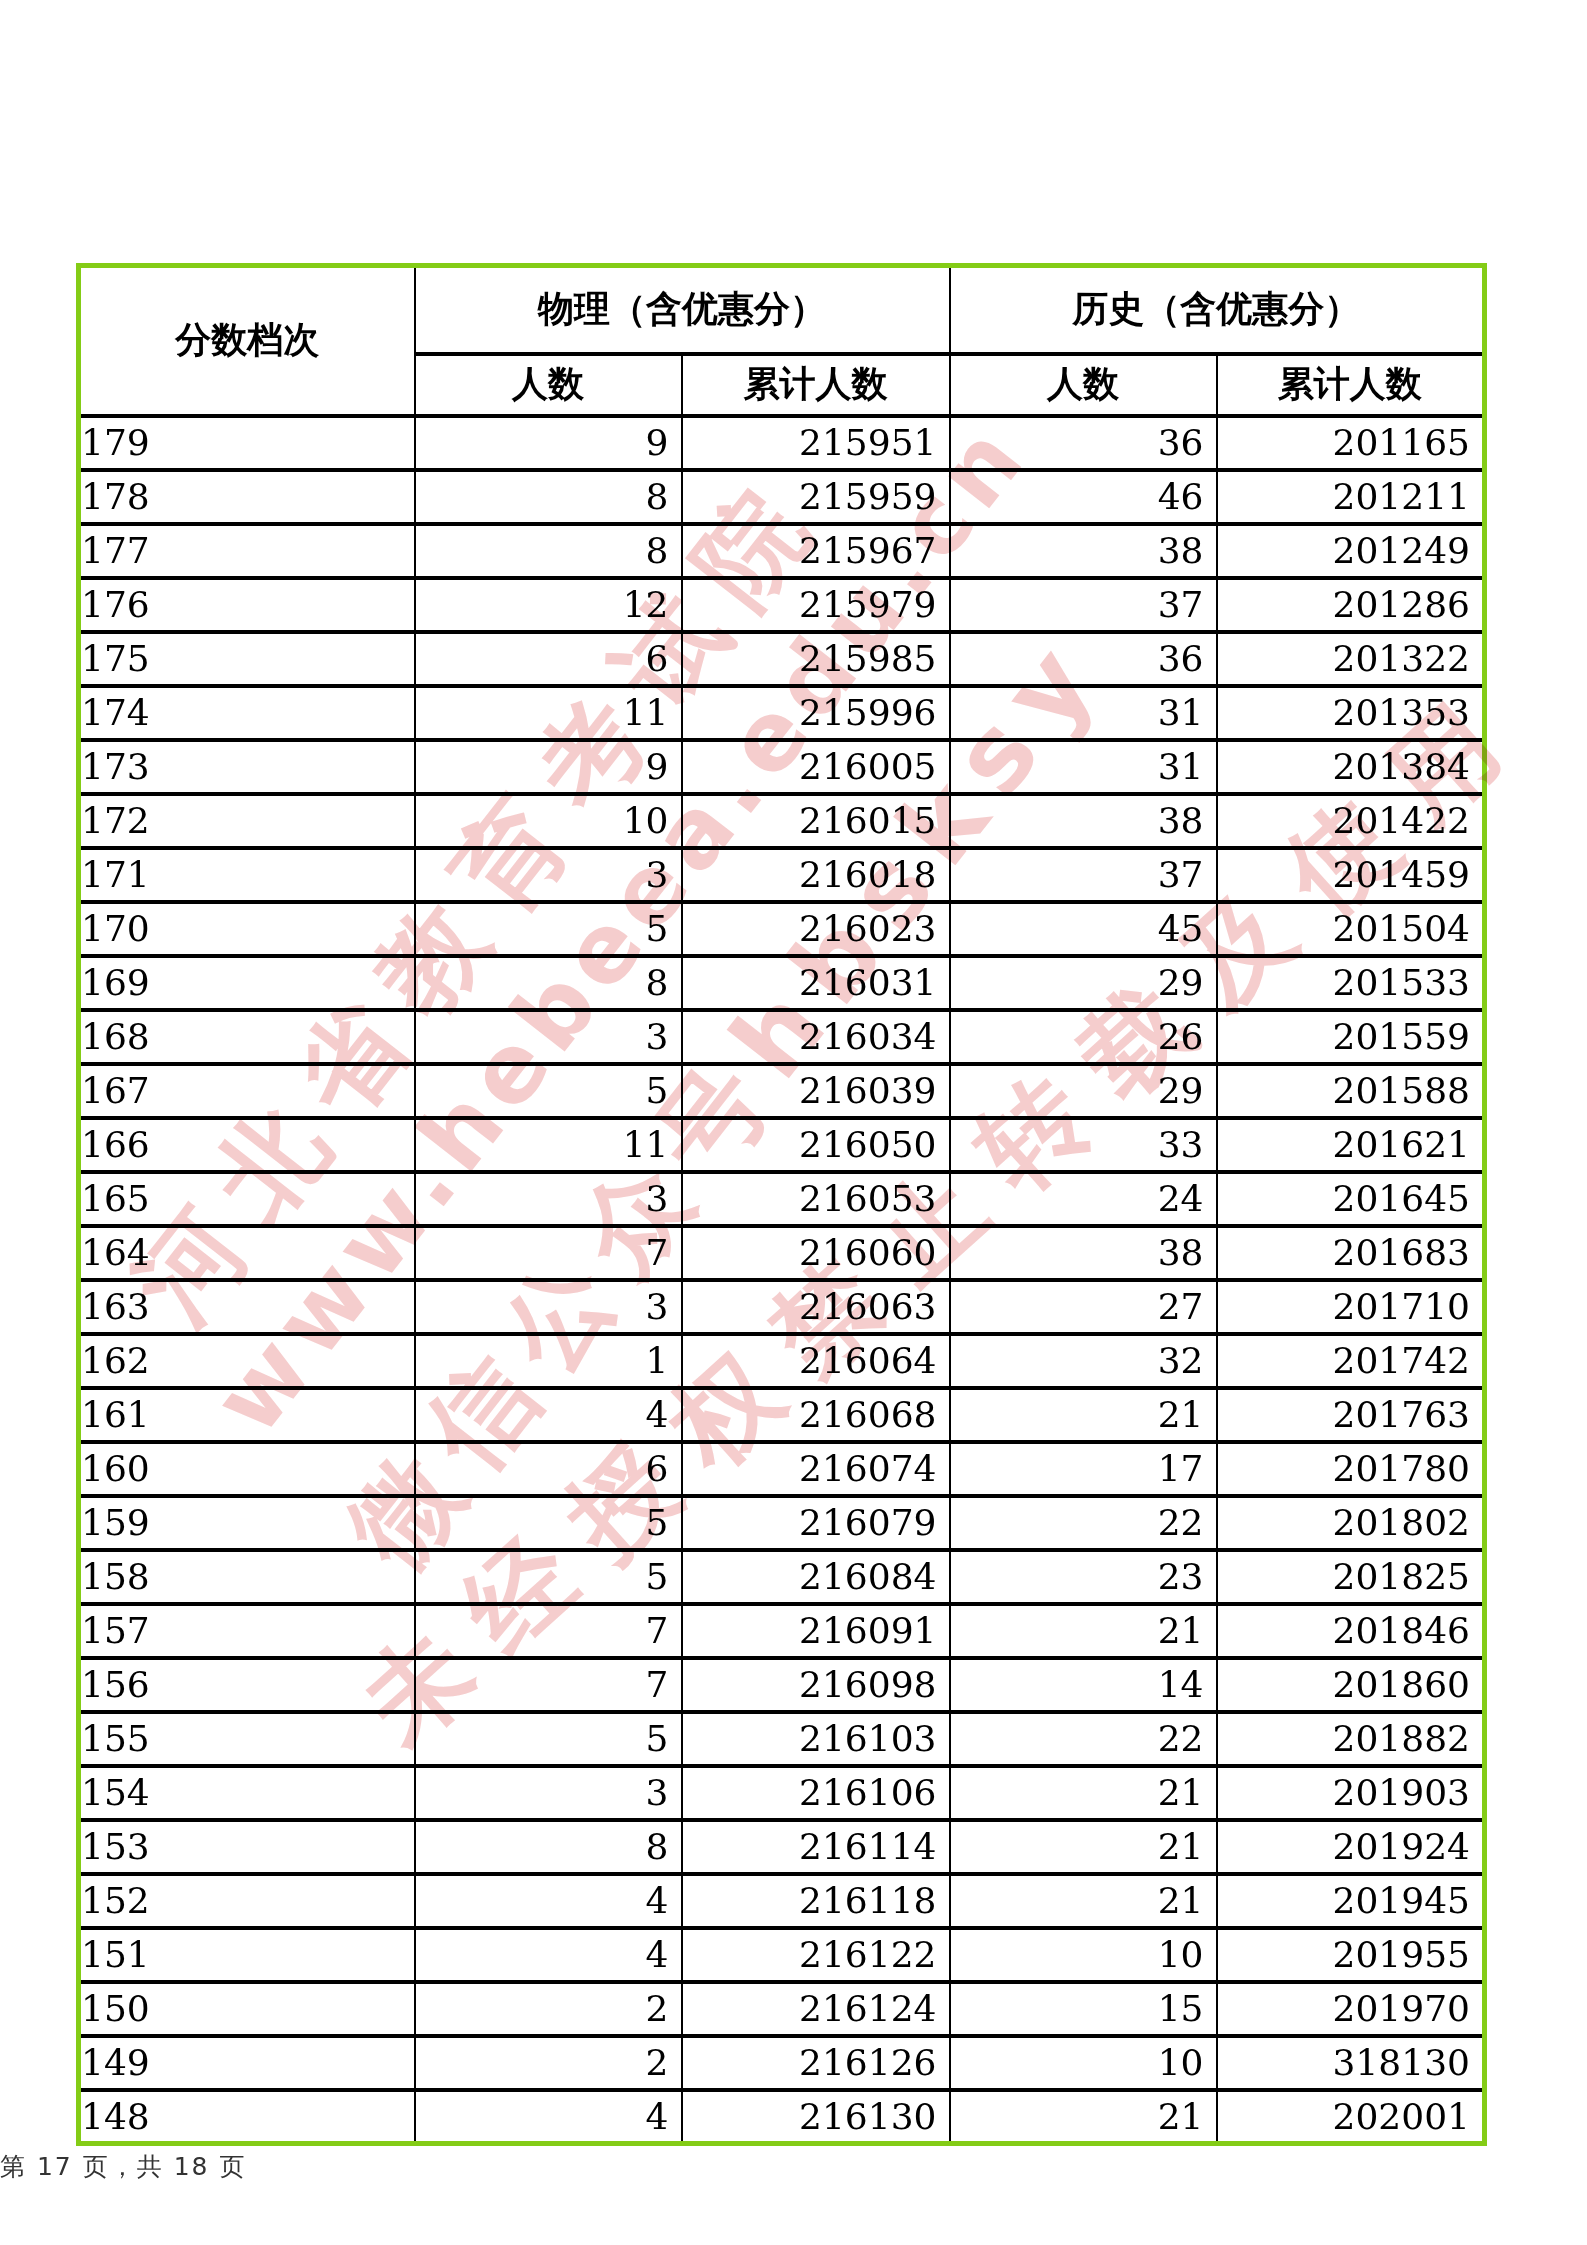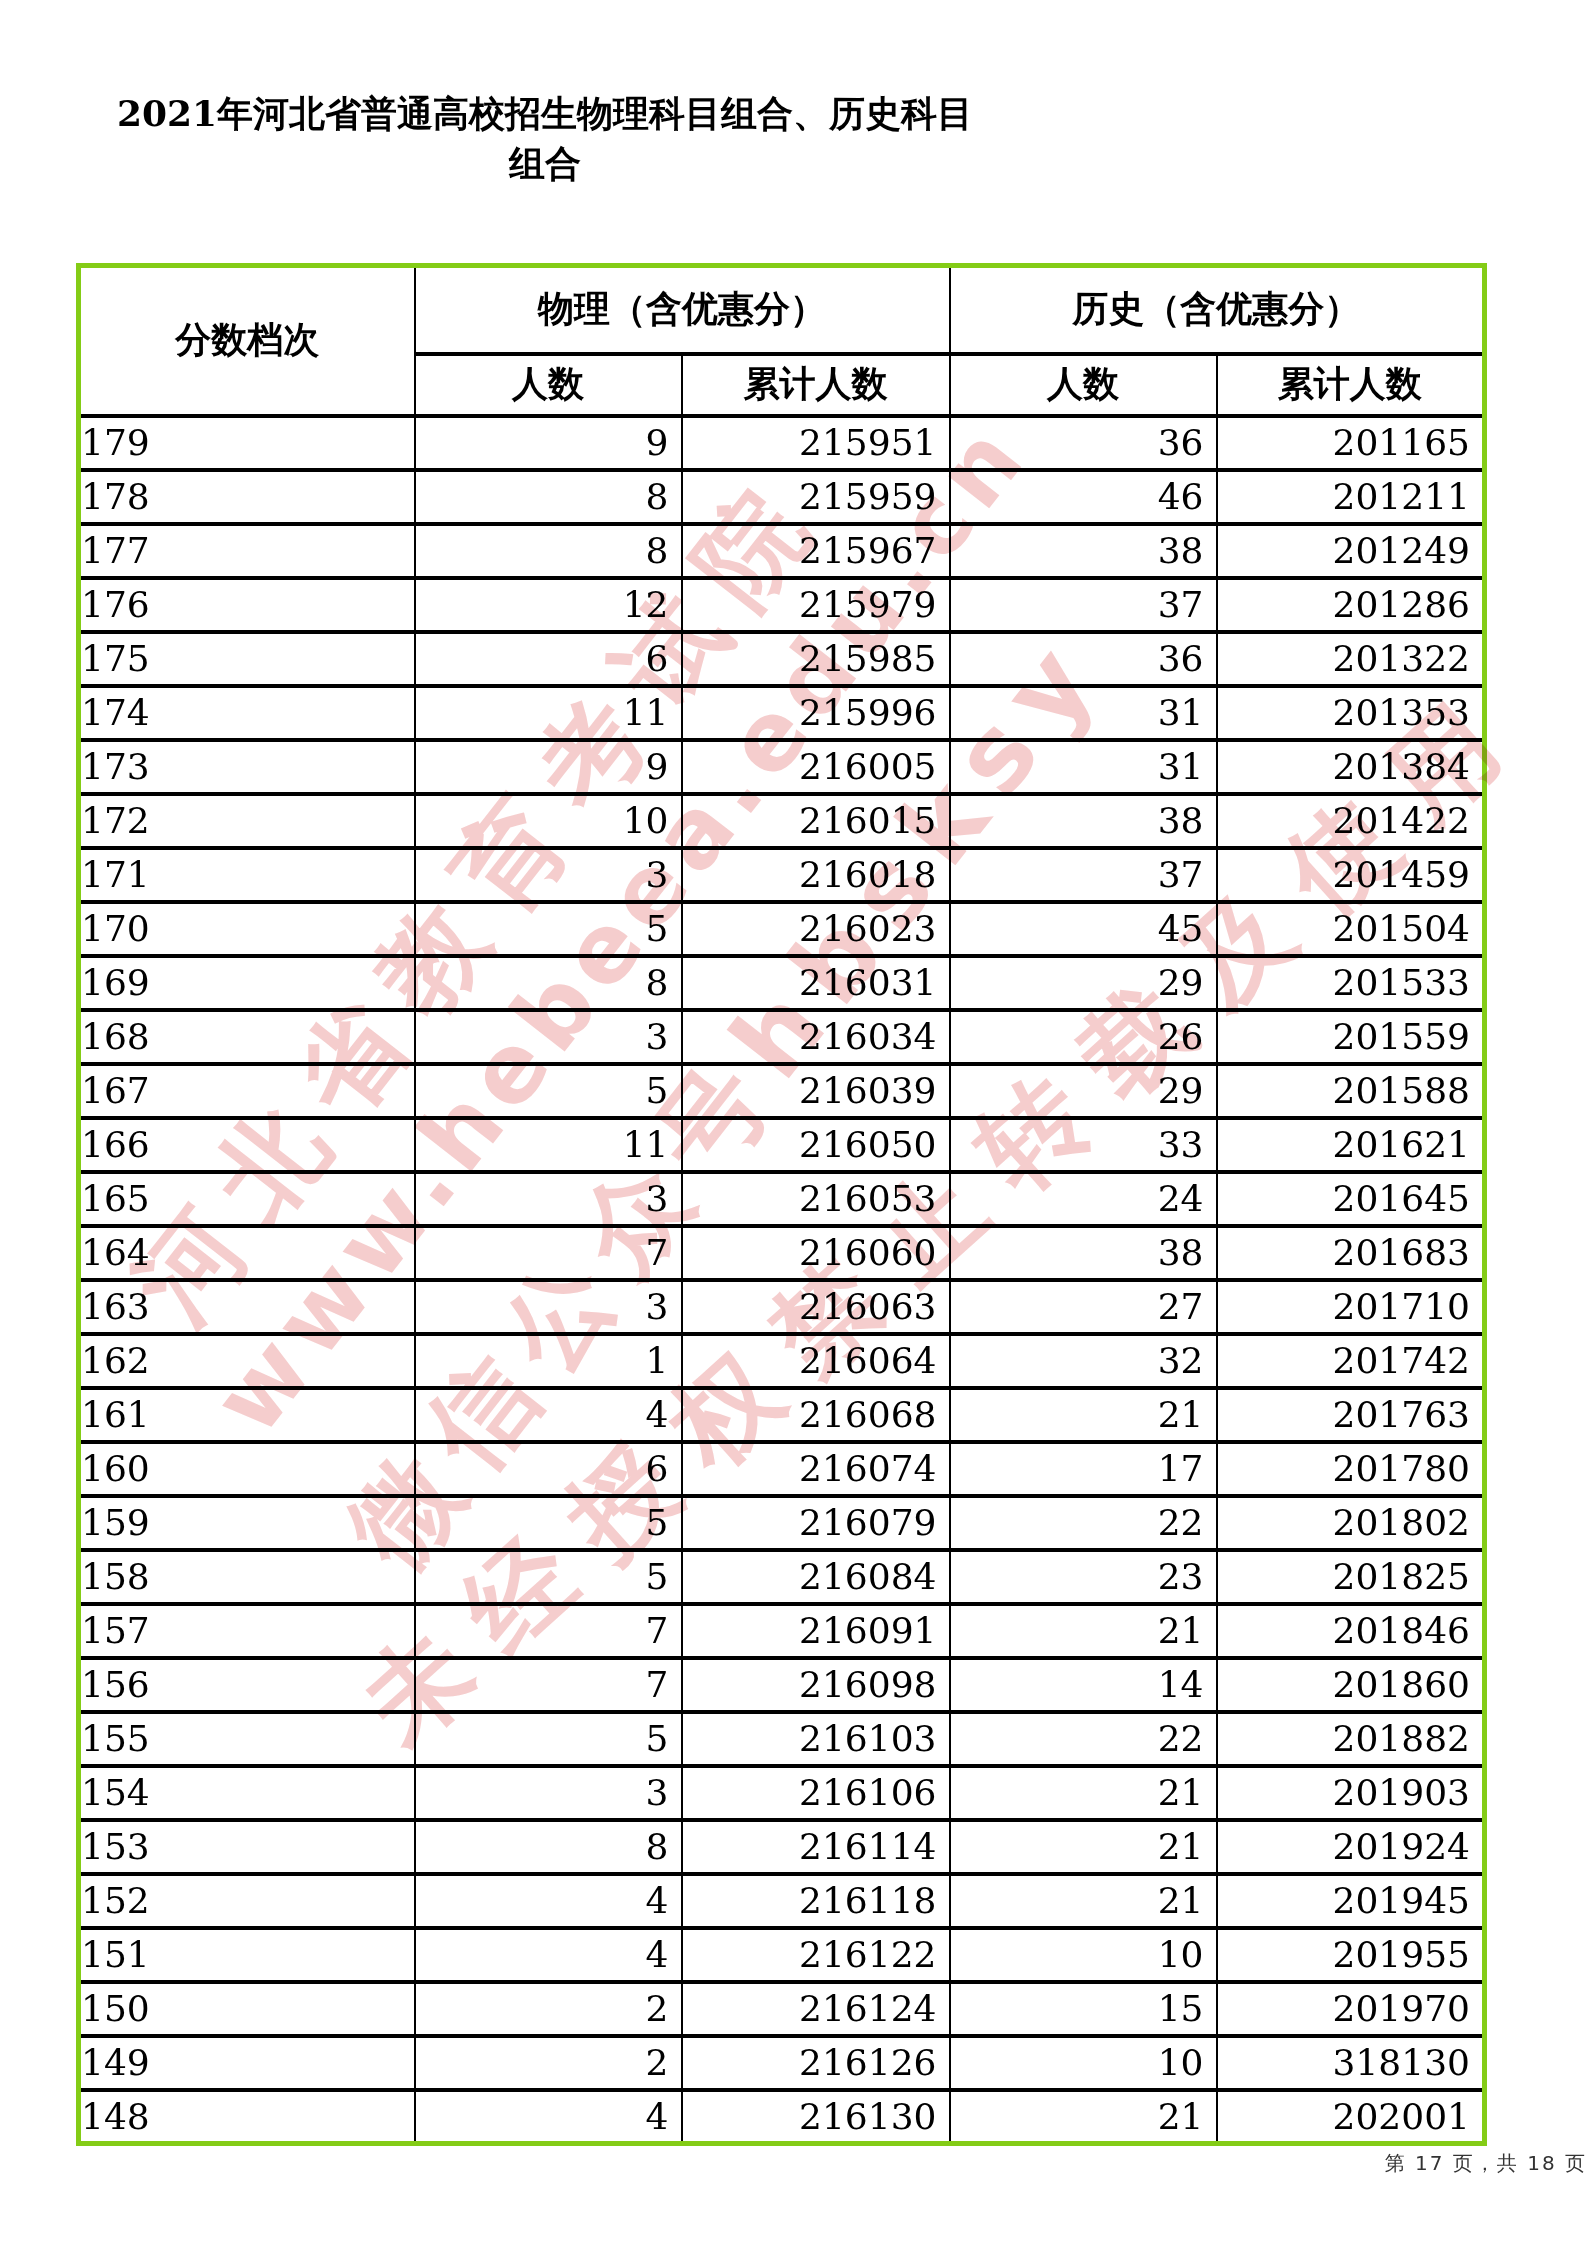--- a/index.html
+++ b/index.html
@@ -34,23 +34,23 @@
   tr.hdr-2{height:62px;}
   table.score-table th{font-weight:bold;text-align:center;}
   table.score-table tbody tr{height:54px;}
   table.score-table td{
     text-align:right;padding:0 12px 0 0;
     font-weight:normal;
   }
   table.score-table td.score{text-align:left;padding:0;}
   .footer{
     position:absolute;left:0;top:2150px;width:1587px;
-    text-align:right;
+    text-align:left;
     font-family:"DejaVu Sans", sans-serif;
-    font-size:20px;color:#333;
+    font-size:25px;color:#333;
     letter-spacing:2px;
   }
   .watermark{
     position:absolute;inset:0;
     pointer-events:none;
     overflow:hidden;
     mix-blend-mode:multiply;
     z-index:5;
   }
   .wm{
@@ -63,21 +63,20 @@
   }
   .wm-1{left:160px;top:1238px;font-size:104px;letter-spacing:26px;transform:rotate(-52deg);}
   .wm-2{left:235px;top:1365px;font-size:95px;letter-spacing:10px;transform:rotate(-52deg);}
   .wm-3{left:375px;top:1483px;font-size:104px;letter-spacing:20px;transform:rotate(-52deg);}
   .wm-4{left:380px;top:1653px;font-size:104px;letter-spacing:34px;transform:rotate(-42deg);}
 </style>
 </head>
 <body>
 
 <div class="title-block">
-  <div>2021年河北省普通高校招生物理科目组合、历史科目组合</div>
 </div>
 
 <table class="score-table">
   <colgroup>
     <col style="width:336px">
     <col style="width:267px">
     <col style="width:268px">
     <col style="width:267px">
     <col style="width:268px">
   </colgroup>

